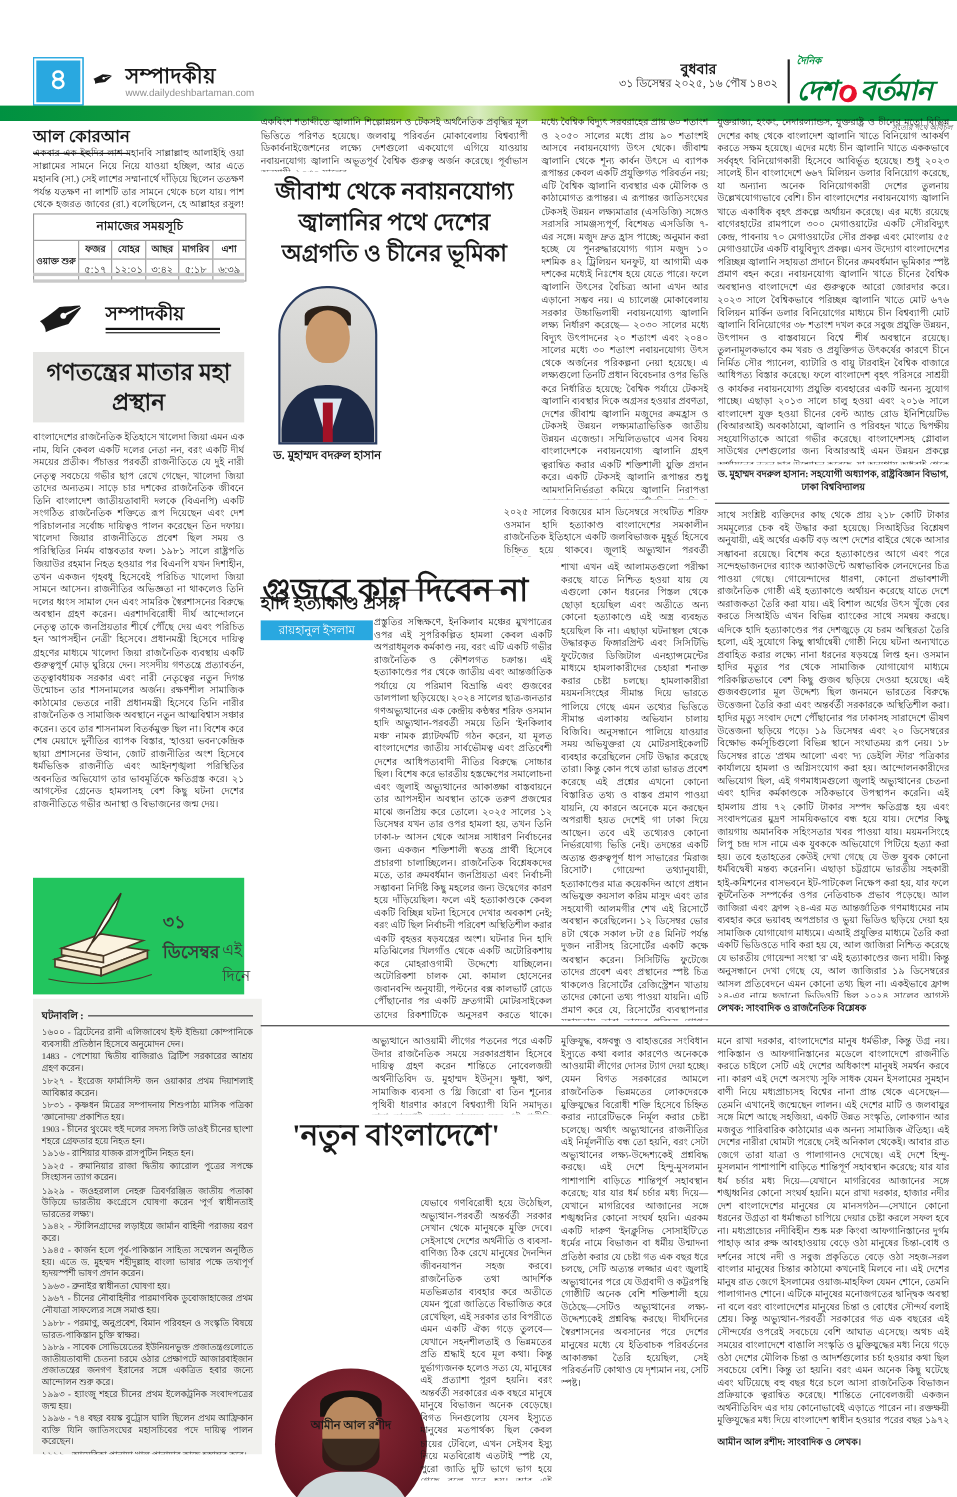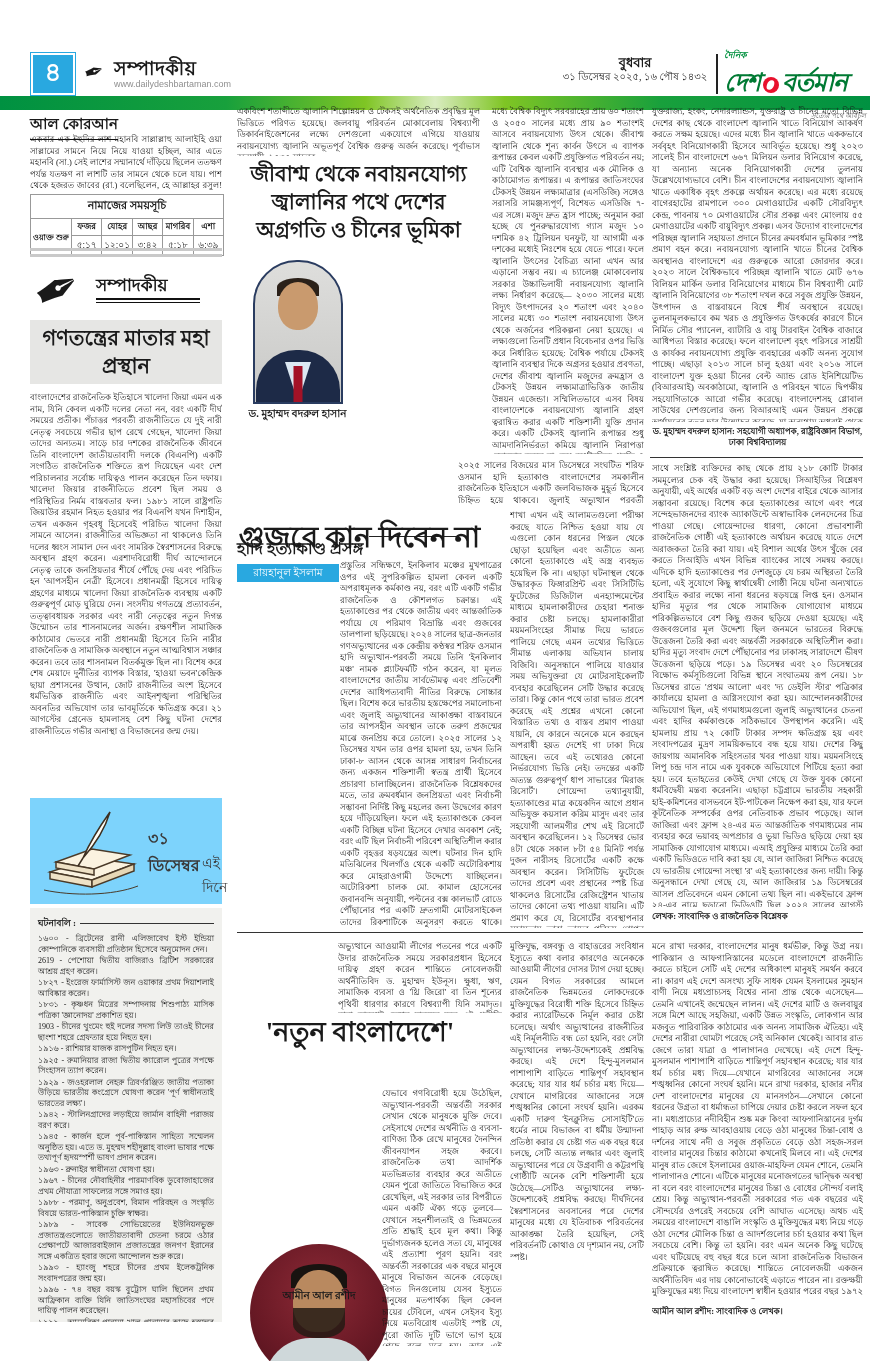--- a/index.html
+++ b/index.html
@@ -43,21 +43,21 @@
   .pcell:last-child{border-right:none;}
   .ph{font-size:8.5px;font-weight:bold;border-bottom:1px solid #999;padding:1px 0;}
   .pv{font-size:9px;padding:2px 0;}
   .graybar{background:#c9c9c9;height:3px;}
   .pen-big{font-size:56px;transform:rotate(-28deg);display:inline-block;line-height:1;}
   .emblem-word{font-size:17px;font-weight:bold;}
   .dbl-rule{border-top:2px solid #111;position:relative;}
   .dbl-rule:after{content:"";position:absolute;left:0;right:0;top:2px;border-top:1px solid #111;}
   .ed-box{background:#e6e6e4;display:flex;align-items:center;justify-content:center;}
   .ed-box div{font-size:21px;line-height:28px;font-weight:800;text-align:center;}
-  .tanbox{background:#7dd3fc;}
+  .tanbox{background:#22c55e;}
   .otd-t1{font-size:16px;font-weight:bold;color:#3a3a3a;}
   .otd-t2{font-size:14px;color:#3a3a3a;}
   .panel{background:#f1f1ee;padding:6px 8px;box-sizing:border-box;overflow:hidden;}
   .lhead{font-size:9px;font-weight:bold;display:flex;align-items:center;gap:4px;margin:2px 0 3px 0;}
   .lhead:after{content:"";flex:1;border-top:1px solid #333;}
   .evitem{font-size:8px;line-height:10.5px;text-align:justify;margin-bottom:1px;}
 
   
   .h1-a{font-size:21px;line-height:28px;font-weight:800;text-align:center;}
   .h1-b{font-size:29px;line-height:34px;font-weight:800;text-align:center;}
@@ -182,27 +182,27 @@
       <path d="M20 56 L58 63 L94 49 L56 43 Z" fill="#fbf3e0" stroke="#4a3a28" stroke-width="1.5"></path>
       <path d="M20 56 L20 62 L58 69 L58 63 Z" fill="#efe2c6" stroke="#4a3a28" stroke-width="1.5"></path>
       <path d="M74 6 C64 20 54 36 47 52 C56 42 68 26 74 6 Z" fill="#fffdf6" stroke="#3c2f20" stroke-width="1.5"></path>
       <path d="M47 52 L42 60" stroke="#3c2f20" stroke-width="1.5" fill="none"></path>
       <path d="M8 84 C36 90 76 90 102 80" stroke="#4a3a28" stroke-width="1" fill="none"></path>
     </svg>
     <div class="abs otd-t1" style="left:118px;top:28px;">৩১ ডিসেম্বর</div>
     <div class="abs otd-t2" style="left:132px;top:54px;margin-left:40px;">এই দিনে</div>
   </div>
 
-  <div class="abs panel" style="left:30px;top:908px;width:192px;height:414px;">
+  <div class="abs panel" style="left:30px;top:908px;width:208px;height:414px;">
     <div class="lhead">
       <span>ঘটনাবলি :</span>
     </div>
     <div>
         <div class="evitem">১৬০০ - ব্রিটেনের রানী এলিজাবেথ ইস্ট ইন্ডিয়া কোম্পানিকে ব্যবসায়ী প্রতিষ্ঠান হিসেবে অনুমোদন দেন।</div>
-        <div class="evitem">2619 - পেশোয়া দ্বিতীয় বাজিরাও ব্রিটিশ সরকারের আশ্রয় গ্রহণ করেন।</div>
+        <div class="evitem">1483 - পেশোয়া দ্বিতীয় বাজিরাও ব্রিটিশ সরকারের আশ্রয় গ্রহণ করেন।</div>
         <div class="evitem">১৮২৭ - ইংরেজ ফার্মাসিস্ট জন ওয়াকার প্রথম দিয়াশলাই আবিষ্কার করেন।</div>
         <div class="evitem">১৮৩১ - কৃষ্ণধন মিত্রের সম্পাদনায় শিশুপাঠ্য মাসিক পত্রিকা 'জ্ঞানোদয়' প্রকাশিত হয়।</div>
         <div class="evitem">1903 - চীনের থুংমেং হুই দলের সদস্য লিউ তাওই চীনের ছাংশা শহরে গ্রেফতার হয়ে নিহত হন।</div>
         <div class="evitem">১৯১৬ - রাশিয়ার যাজক রাসপুটিন নিহত হন।</div>
         <div class="evitem">১৯২৫ - রুমানিয়ার রাজা দ্বিতীয় ক্যারোল পুত্রের সপক্ষে সিংহাসন ত্যাগ করেন।</div>
         <div class="evitem">১৯২৯ - জওহরলাল নেহরু ত্রিবর্ণরঞ্জিত জাতীয় পতাকা উড়িয়ে ভারতীয় কংগ্রেসে ঘোষণা করেন 'পূর্ণ স্বাধীনতাই ভারতের লক্ষ্য'।</div>
         <div class="evitem">১৯৪২ - স্টালিনগ্রাদের লড়াইয়ে জার্মান বাহিনী পরাজয় বরণ করে।</div>
         <div class="evitem">১৯৪৫ - কার্জন হলে পূর্ব-পাকিস্তান সাহিত্য সম্মেলন অনুষ্ঠিত হয়। এতে ড. মুহম্মদ শহীদুল্লাহ বাংলা ভাষার পক্ষে তথ্যপূর্ণ হৃদয়স্পর্শী ভাষণ প্রদান করেন।</div>
         <div class="evitem">১৯৬৩ - ব্রুনাইর স্বাধীনতা ঘোষণা হয়।</div>
         <div class="evitem">১৯৬৭ - চীনের নৌবাহিনীর পারমাণবিক ডুবোজাহাজের প্রথম নৌযাত্রা সাফল্যের সঙ্গে সমাপ্ত হয়।</div>

